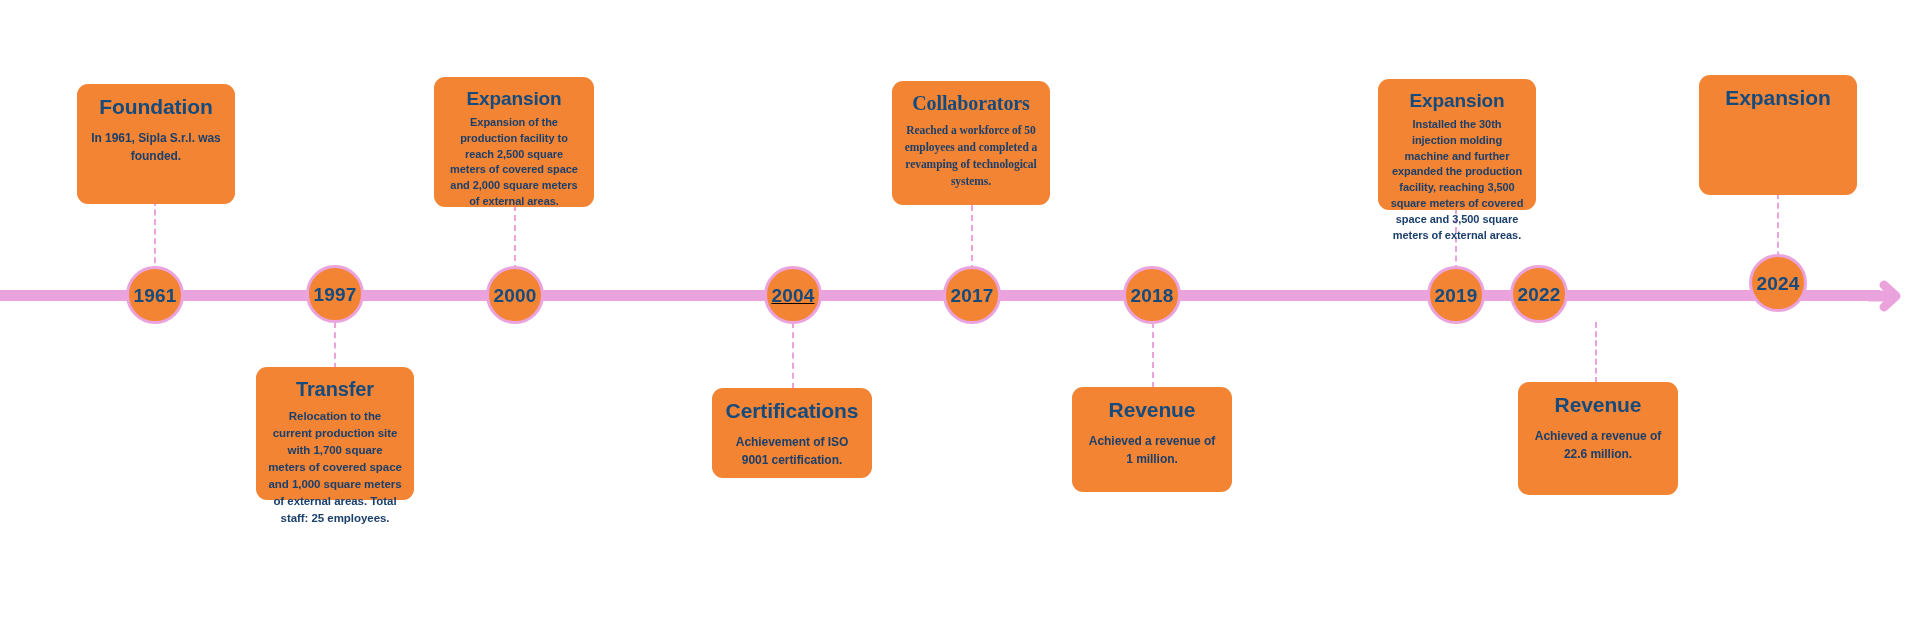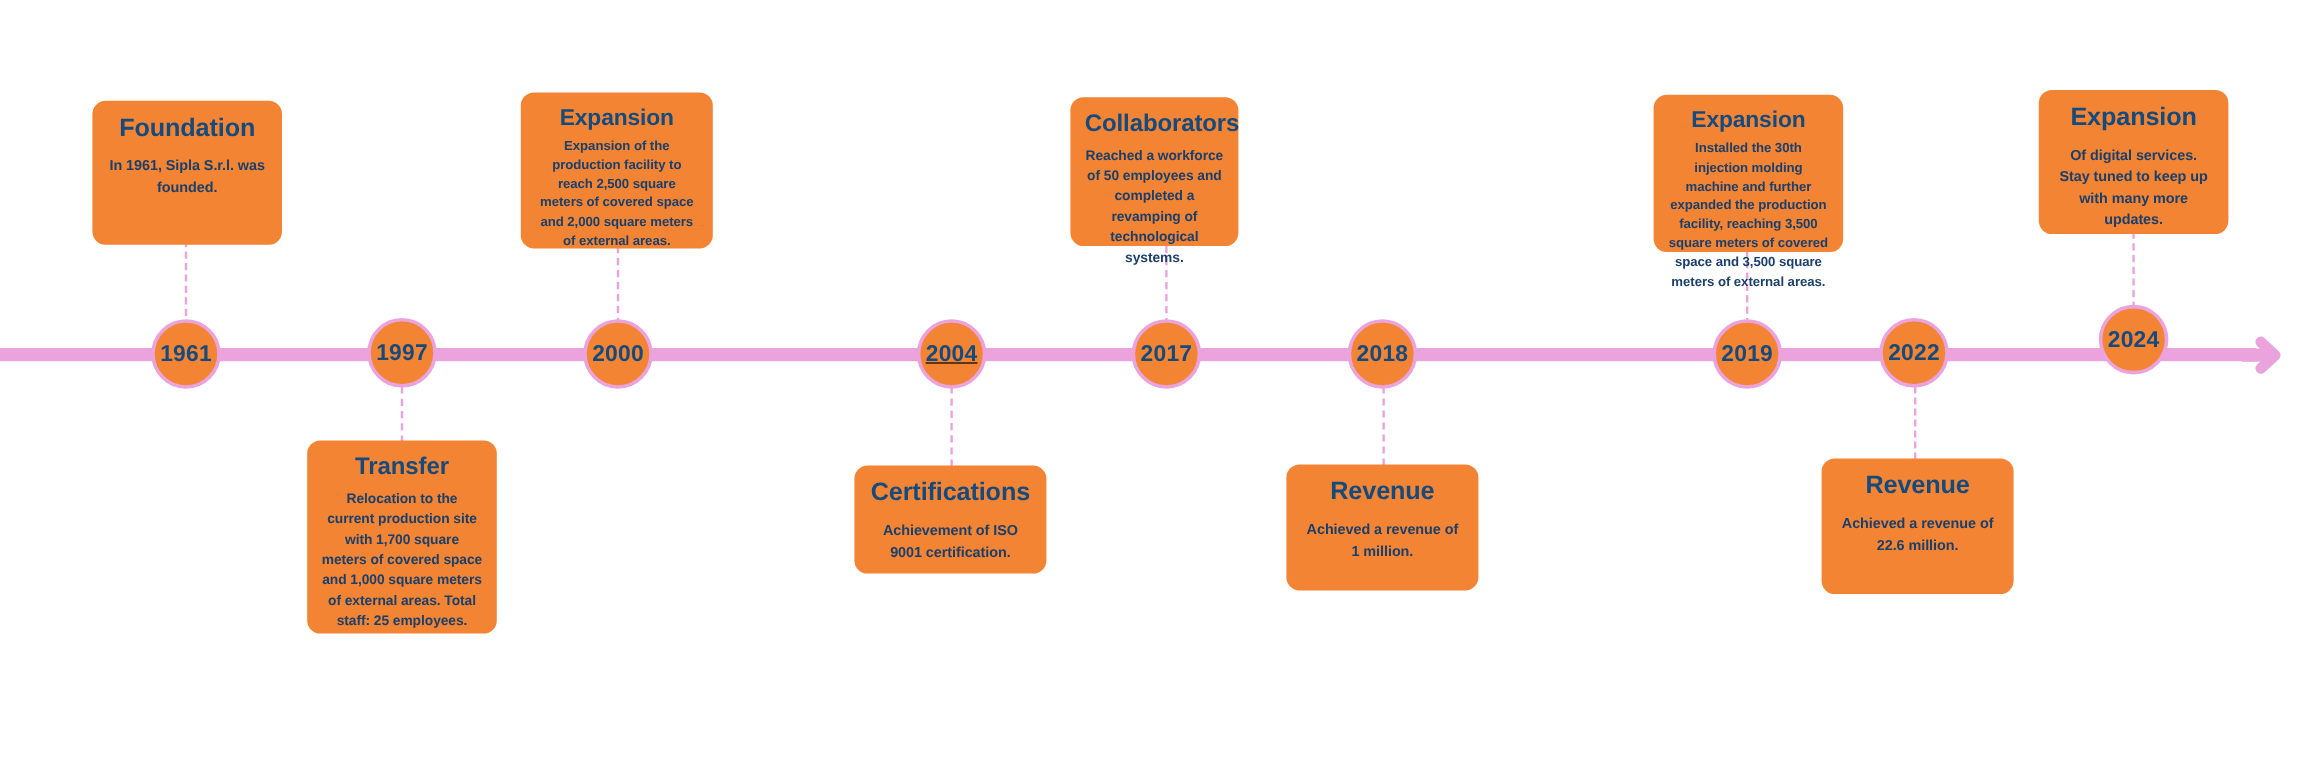--- a/index.html
+++ b/index.html
@@ -119,21 +119,21 @@
   <div class="connector" style="left:154px; top:200px; height:92px;"></div>
   <div class="card compact" style="left:77px; top:84px; width:158px; height:120px;">
     <div class="card-title">Foundation</div>
     <div class="card-body">In 1961, Sipla S.r.l. was founded.</div>
   </div>
   <div class="year-node" style="left:126px; top:266px;">
     <span class="year-label">1961</span>
   </div>
 
   <div class="connector" style="left:334px; top:322px; height:47px;"></div>
-  <div class="card" style="left:256px; top:367px; width:158px; height:161px;">
+  <div class="card" style="left:256px; top:367px; width:158px; height:133px;">
     <div class="card-title">Transfer</div>
     <div class="card-body">Relocation to the current production site with 1,700 square meters of covered space and 1,000 square meters of external areas. Total staff: 25 employees.</div>
   </div>
   <div class="year-node" style="left:306px; top:265px;">
     <span class="year-label">1997</span>
   </div>
 
   <div class="connector" style="left:514px; top:205px; height:86px;"></div>
   <div class="card tight" style="left:434px; top:77px; width:160px; height:130px;">
     <div class="card-title">Expansion</div>
@@ -146,21 +146,21 @@
   <div class="connector" style="left:792px; top:322px; height:67px;"></div>
   <div class="card compact" style="left:712px; top:388px; width:160px; height:90px;">
     <div class="card-title">Certifications</div>
     <div class="card-body">Achievement of ISO 9001 certification.</div>
   </div>
   <div class="year-node" style="left:764px; top:266px;text-decoration:underline;">
     <span class="year-label">2004</span>
   </div>
 
   <div class="connector" style="left:971px; top:205px; height:86px;"></div>
-  <div class="card" style="left:892px; top:81px; width:140px; height:124px;">
+  <div class="card" style="left:892px; top:81px; width:158px; height:124px;font-family:Liberation Serif, serif;">
     <div class="card-title">Collaborators</div>
     <div class="card-body">Reached a workforce of 50 employees and completed a revamping of technological systems.</div>
   </div>
   <div class="year-node" style="left:943px; top:266px;">
     <span class="year-label">2017</span>
   </div>
 
   <div class="connector" style="left:1152px; top:322px; height:66px;"></div>
   <div class="card compact" style="left:1072px; top:387px; width:160px; height:105px;">
     <div class="card-title">Revenue</div>
@@ -177,26 +177,25 @@
   </div>
   <div class="year-node" style="left:1427px; top:266px;">
     <span class="year-label">2019</span>
   </div>
 
   <div class="connector" style="left:1595px; top:322px; height:61px;"></div>
   <div class="card compact" style="left:1518px; top:382px; width:160px; height:113px;">
     <div class="card-title">Revenue</div>
     <div class="card-body">Achieved a revenue of 22.6 million.</div>
   </div>
-  <div class="year-node" style="left:1566px; top:265px;justify-content:center;">
+  <div class="year-node" style="left:1510px; top:265px;justify-content:center;">
     <span class="year-label">2022</span>
   </div>
 
   <div class="connector" style="left:1777px; top:193px; height:84px;"></div>
   <div class="card compact" style="left:1699px; top:75px; width:158px; height:120px;">
     <div class="card-title">Expansion</div>
-    <div class="card-body">Of digital services. Stay tuned to keep up with many more updates.</div>
   </div>
   <div class="year-node" style="left:1749px; top:254px;">
     <span class="year-label">2024</span>
   </div>
 
 </div>
 
 </body></html>

